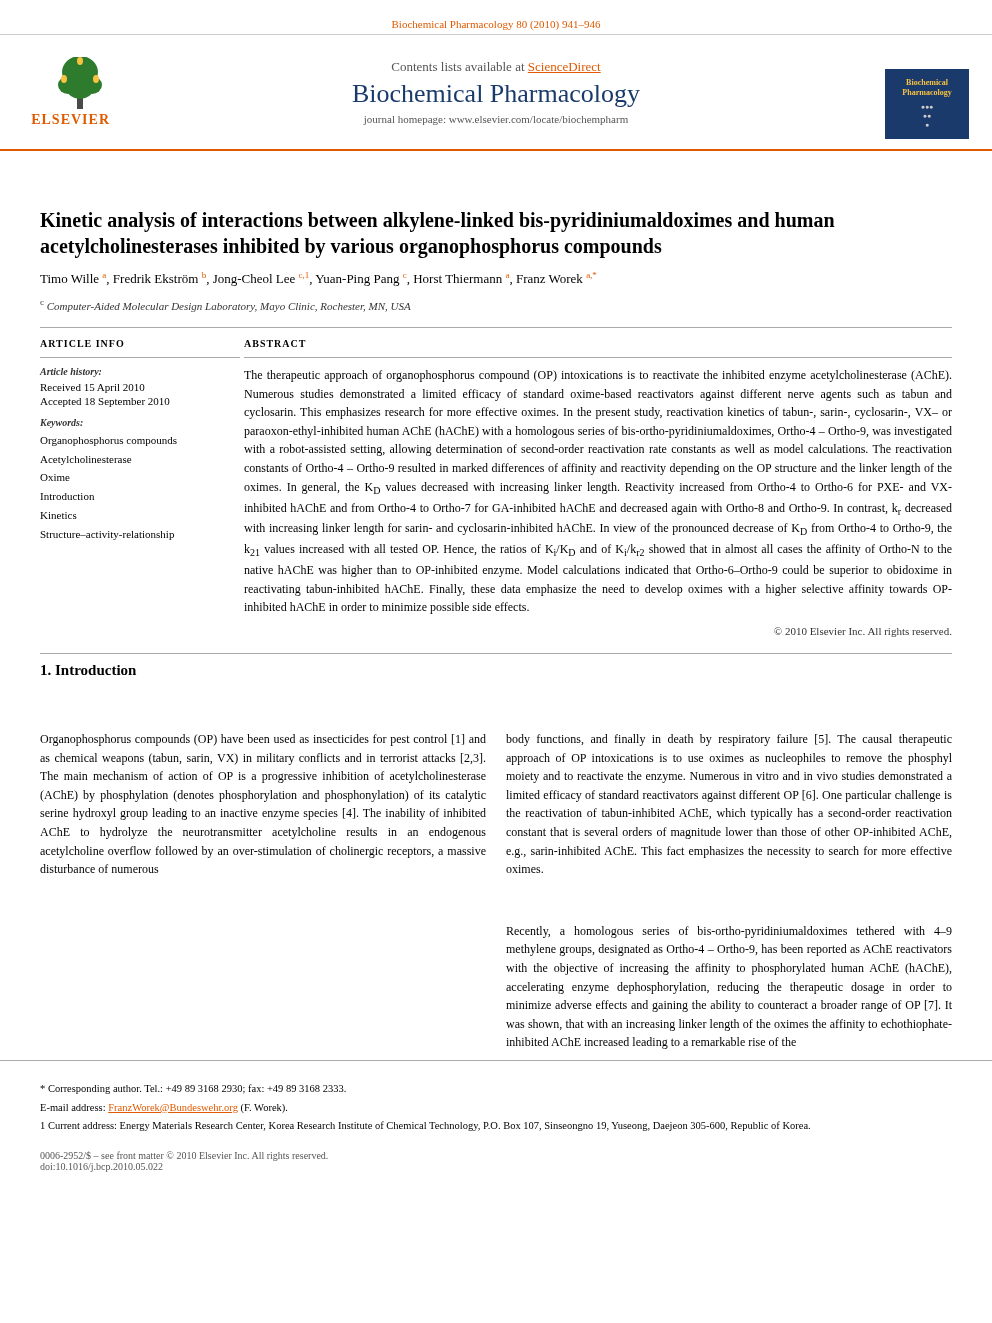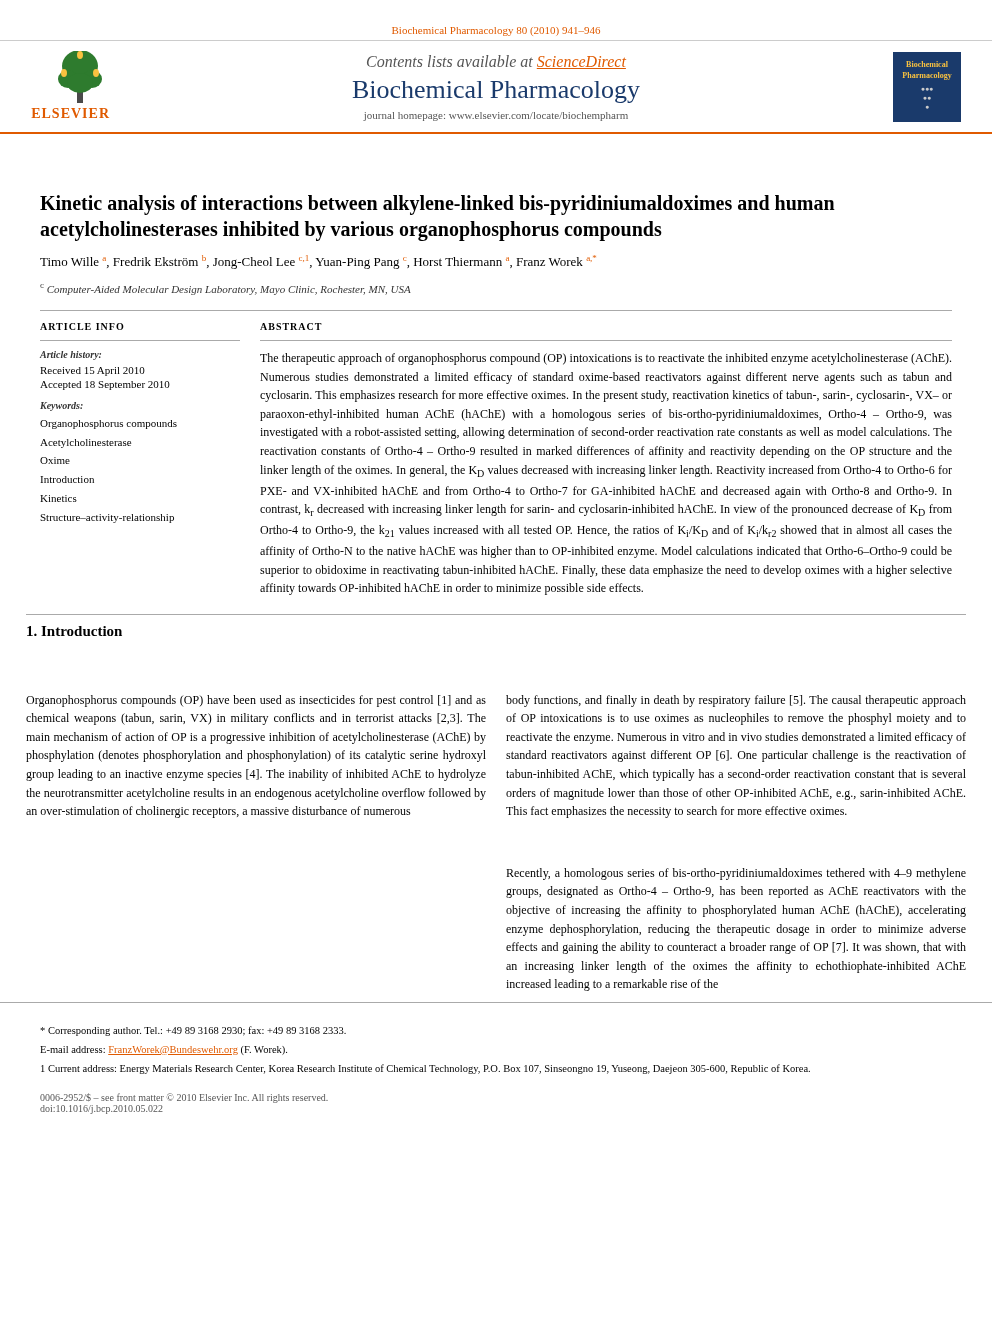--- a/index.html
+++ b/index.html
@@ -7,21 +7,21 @@
       width: 992px;
       min-height: 1323px;
       background: #fff;
       font-family: 'Times New Roman', Times, serif;
       font-size: 13px;
       color: #000;
     }
     .top-bar {
       background: #fff;
       text-align: center;
-      padding: 24px 0 4px;
+      padding: 18px 0 4px;
       border-bottom: 1px solid #ccc;
       font-size: 11px;
       color: #e05a00;
     }
     .header-area {
       display: flex;
       align-items: stretch;
       border-bottom: 2px solid #e05a00;
       padding: 10px 20px;
       gap: 10px;
@@ -46,56 +46,56 @@
     }
     .header-center {
       flex: 1;
       text-align: center;
       display: flex;
       flex-direction: column;
       align-items: center;
       justify-content: center;
     }
     .sciencedirect-line {
-      font-size: 16px;
+      font-size: 13px;
       color: #555;
       margin-bottom: 4px;
-      font-style: italic;
     }
     .journal-title {
       font-size: 26px;
       font-weight: normal;
       color: #1a3a6b;
       font-family: 'Times New Roman', serif;
       margin-bottom: 4px;
     }
     .journal-homepage {
       font-size: 11px;
       color: #555;
     }
     .journal-logo-box {
       width: 90px;
       flex-shrink: 0;
       display: flex;
       align-items: center;
       justify-content: center;
     }
     .journal-logo-img {
-      width: 68px;
+      width: 84px;
       height: 70px;
       background: #1a3a6b;
       display: flex;
       flex-direction: column;
       align-items: center;
       justify-content: center;
       color: #fff;
       font-size: 7px;
       text-align: center;
       padding: 14px;
       line-height: 1.3;
+      margin-top: 24px;
     }
     .main-content {
       padding: 16px 40px 0 40px;
       margin-top: 40px;
     }
     .article-title {
       font-size: 20px;
       font-weight: bold;
       line-height: 1.3;
       margin-bottom: 10px;
@@ -121,21 +121,21 @@
     .affiliations sup {
       font-style: normal;
     }
     .divider {
       border: none;
       border-top: 1px solid #aaa;
       margin: 8px 0;
     }
     .two-col {
       display: flex;
-      gap: 20px;
+      gap: 4px;
       margin-top: 10px;
     }
     .left-col {
       width: 200px;
       flex-shrink: 0;
     }
     .right-col {
       flex: 1;
     }
     .section-label {
@@ -175,21 +175,21 @@
       text-align: justify;
     }
     .copyright {
       font-size: 11px;
       text-align: right;
       margin-top: 8px;
       color: #333;
     }
     .intro-section {
       margin-top: 16px;
-      padding: 0 26px;
+      padding: 0 40px;
     }
     .section-title {
       font-size: 15px;
       font-weight: bold;
       margin-bottom: 8px;
       color: #000;
     }
     .body-columns {
       display: flex;
       gap: 20px;
@@ -296,20 +296,21 @@
         <div>Structure–activity-relationship</div>
       </div>
     </div>
 
     <div class="right-col">
       <div class="section-label">ABSTRACT</div>
       <hr class="divider">
       <div class="abstract-text">
         The therapeutic approach of organophosphorus compound (OP) intoxications is to reactivate the inhibited enzyme acetylcholinesterase (AChE). Numerous studies demonstrated a limited efficacy of standard oxime-based reactivators against different nerve agents such as tabun and cyclosarin. This emphasizes research for more effective oximes. In the present study, reactivation kinetics of tabun-, sarin-, cyclosarin-, VX– or paraoxon-ethyl-inhibited human AChE (hAChE) with a homologous series of bis-ortho-pyridiniumaldoximes, Ortho-4 – Ortho-9, was investigated with a robot-assisted setting, allowing determination of second-order reactivation rate constants as well as model calculations. The reactivation constants of Ortho-4 – Ortho-9 resulted in marked differences of affinity and reactivity depending on the OP structure and the linker length of the oximes. In general, the K<sub>D</sub> values decreased with increasing linker length. Reactivity increased from Ortho-4 to Ortho-6 for PXE- and VX-inhibited hAChE and from Ortho-4 to Ortho-7 for GA-inhibited hAChE and decreased again with Ortho-8 and Ortho-9. In contrast, k<sub>r</sub> decreased with increasing linker length for sarin- and cyclosarin-inhibited hAChE. In view of the pronounced decrease of K<sub>D</sub> from Ortho-4 to Ortho-9, the k<sub>21</sub> values increased with all tested OP. Hence, the ratios of K<sub>i</sub>/K<sub>D</sub> and of K<sub>i</sub>/k<sub>r2</sub> showed that in almost all cases the affinity of Ortho-N to the native hAChE was higher than to OP-inhibited enzyme. Model calculations indicated that Ortho-6–Ortho-9 could be superior to obidoxime in reactivating tabun-inhibited hAChE. Finally, these data emphasize the need to develop oximes with a higher selective affinity towards OP-inhibited hAChE in order to minimize possible side effects.
       </div>
+      <div class="copyright">© 2010 Elsevier Inc. All rights reserved.</div>
     </div>
   </div>
 </div>
 
 <div class="intro-section">
   <hr class="divider">
   <div class="section-title">
     <span>1.</span>
     <span>Introduction</span>
   </div>

